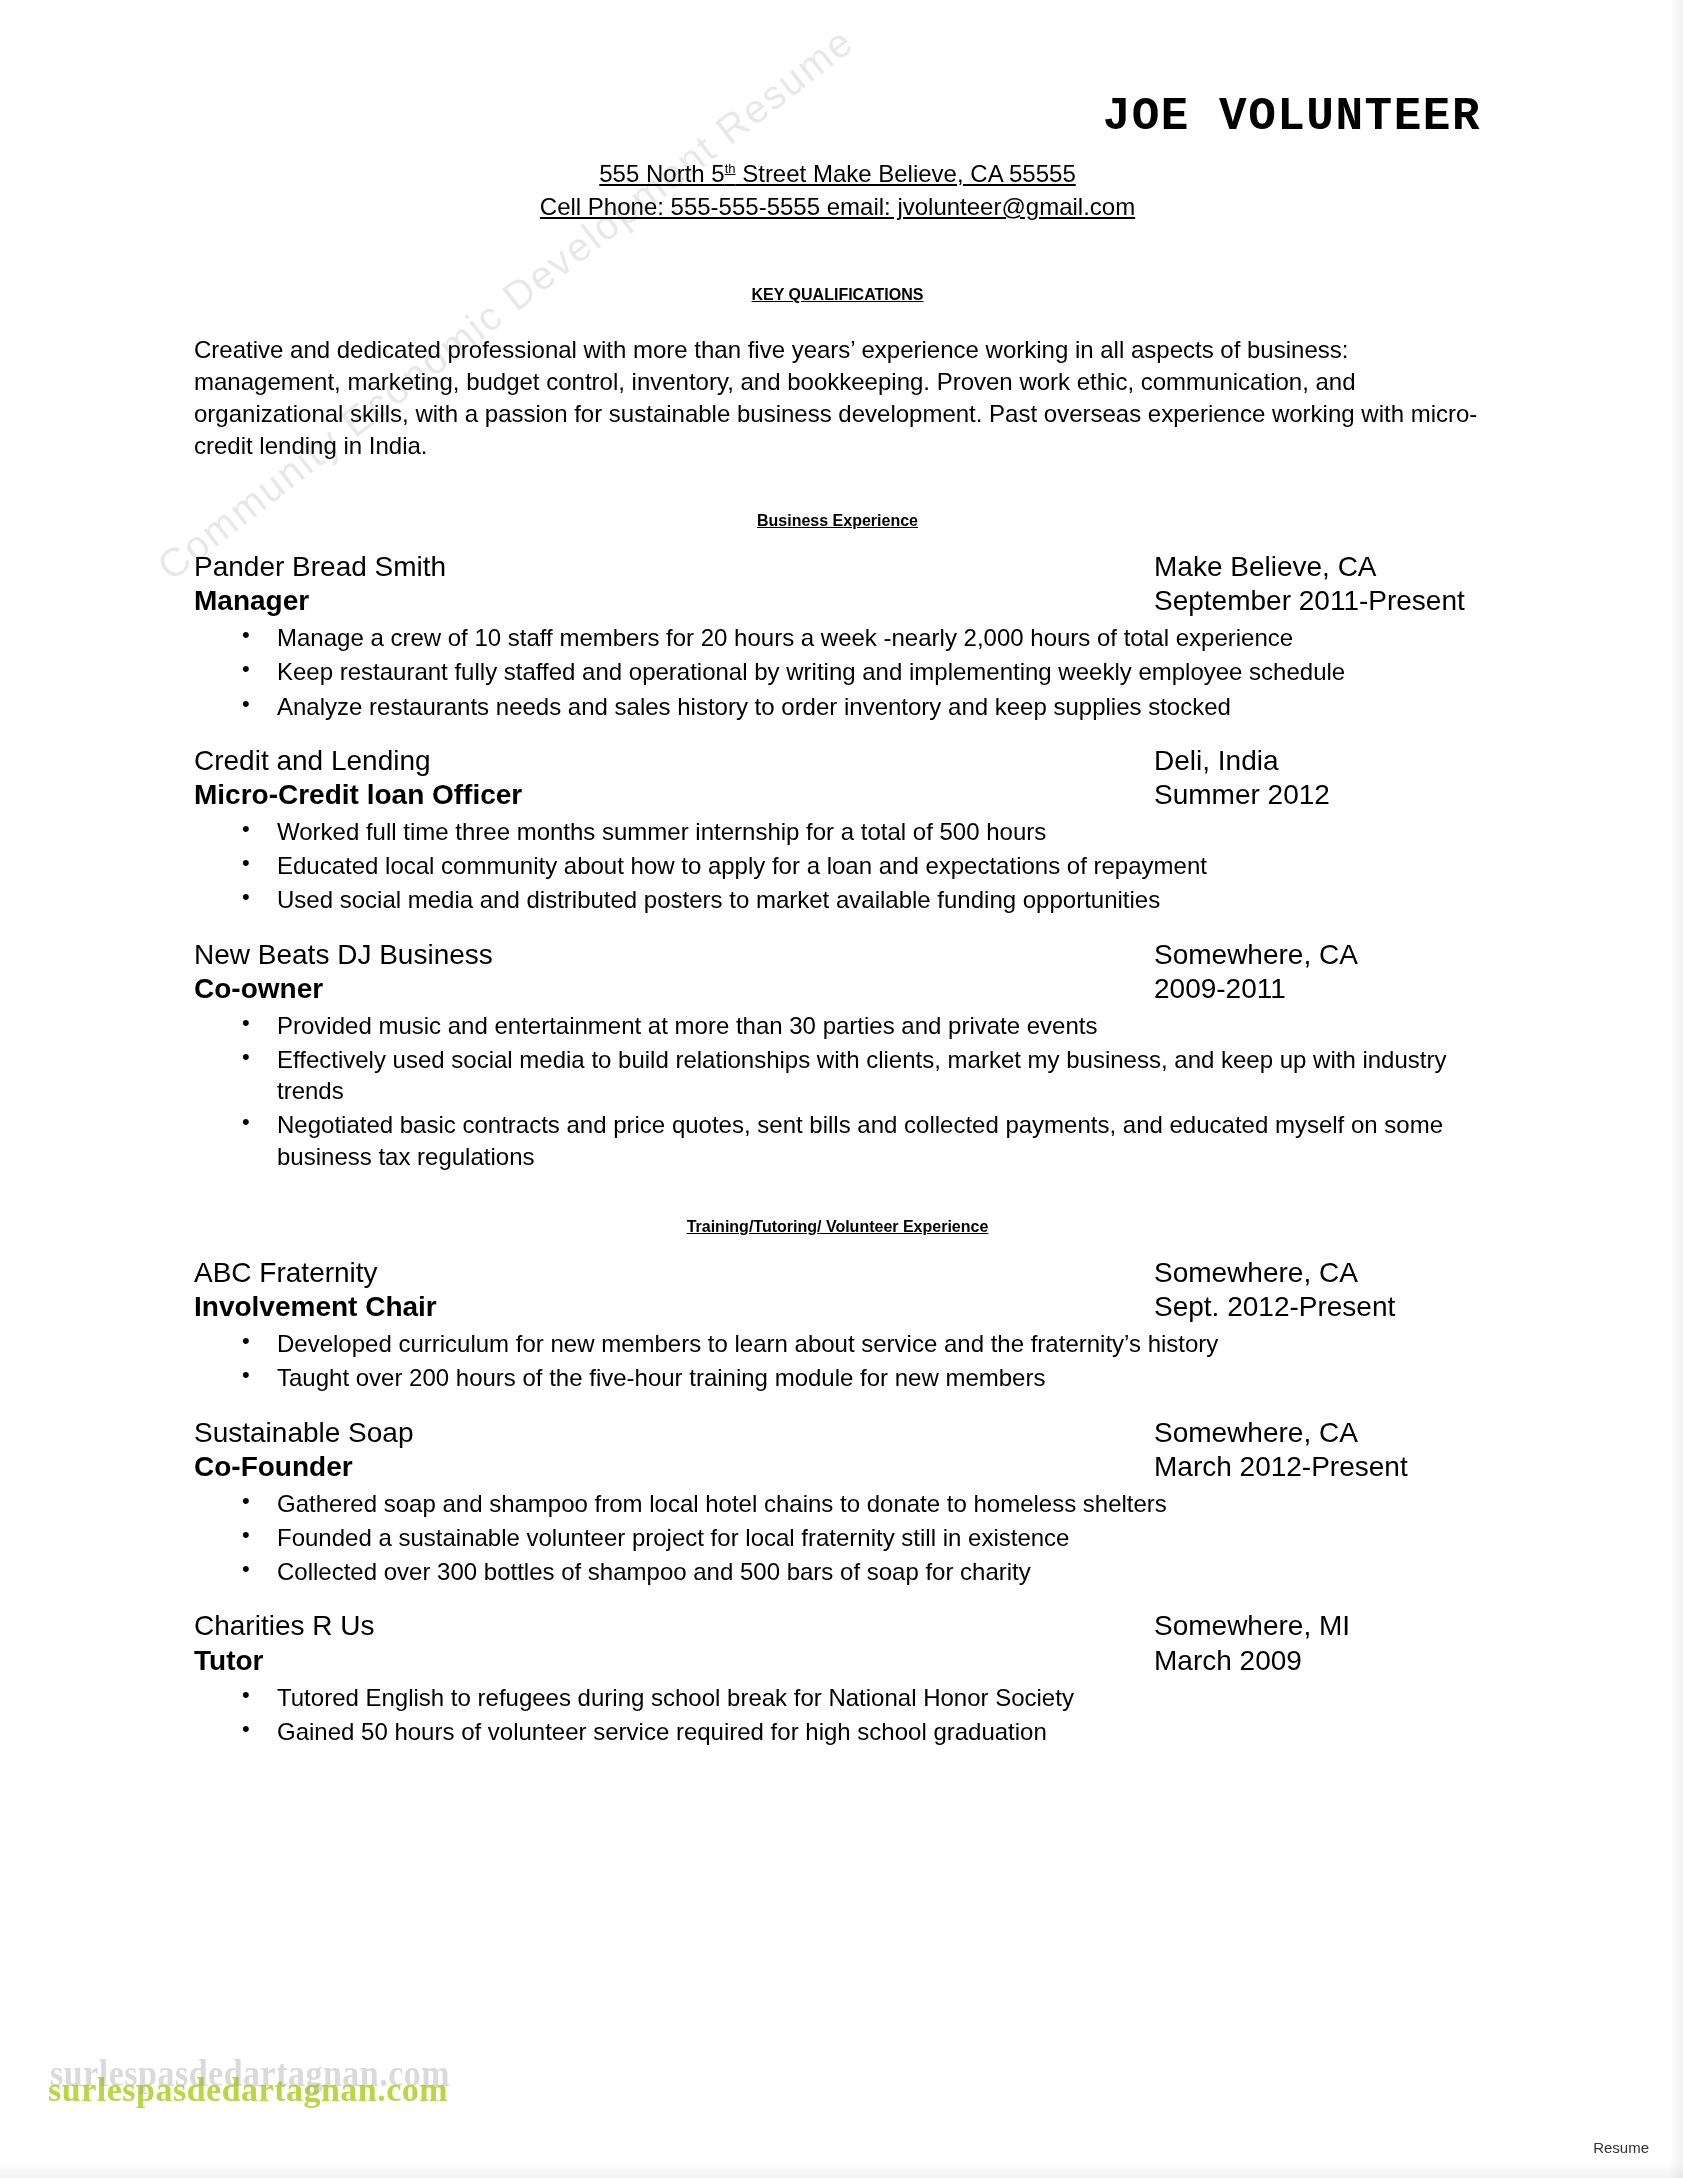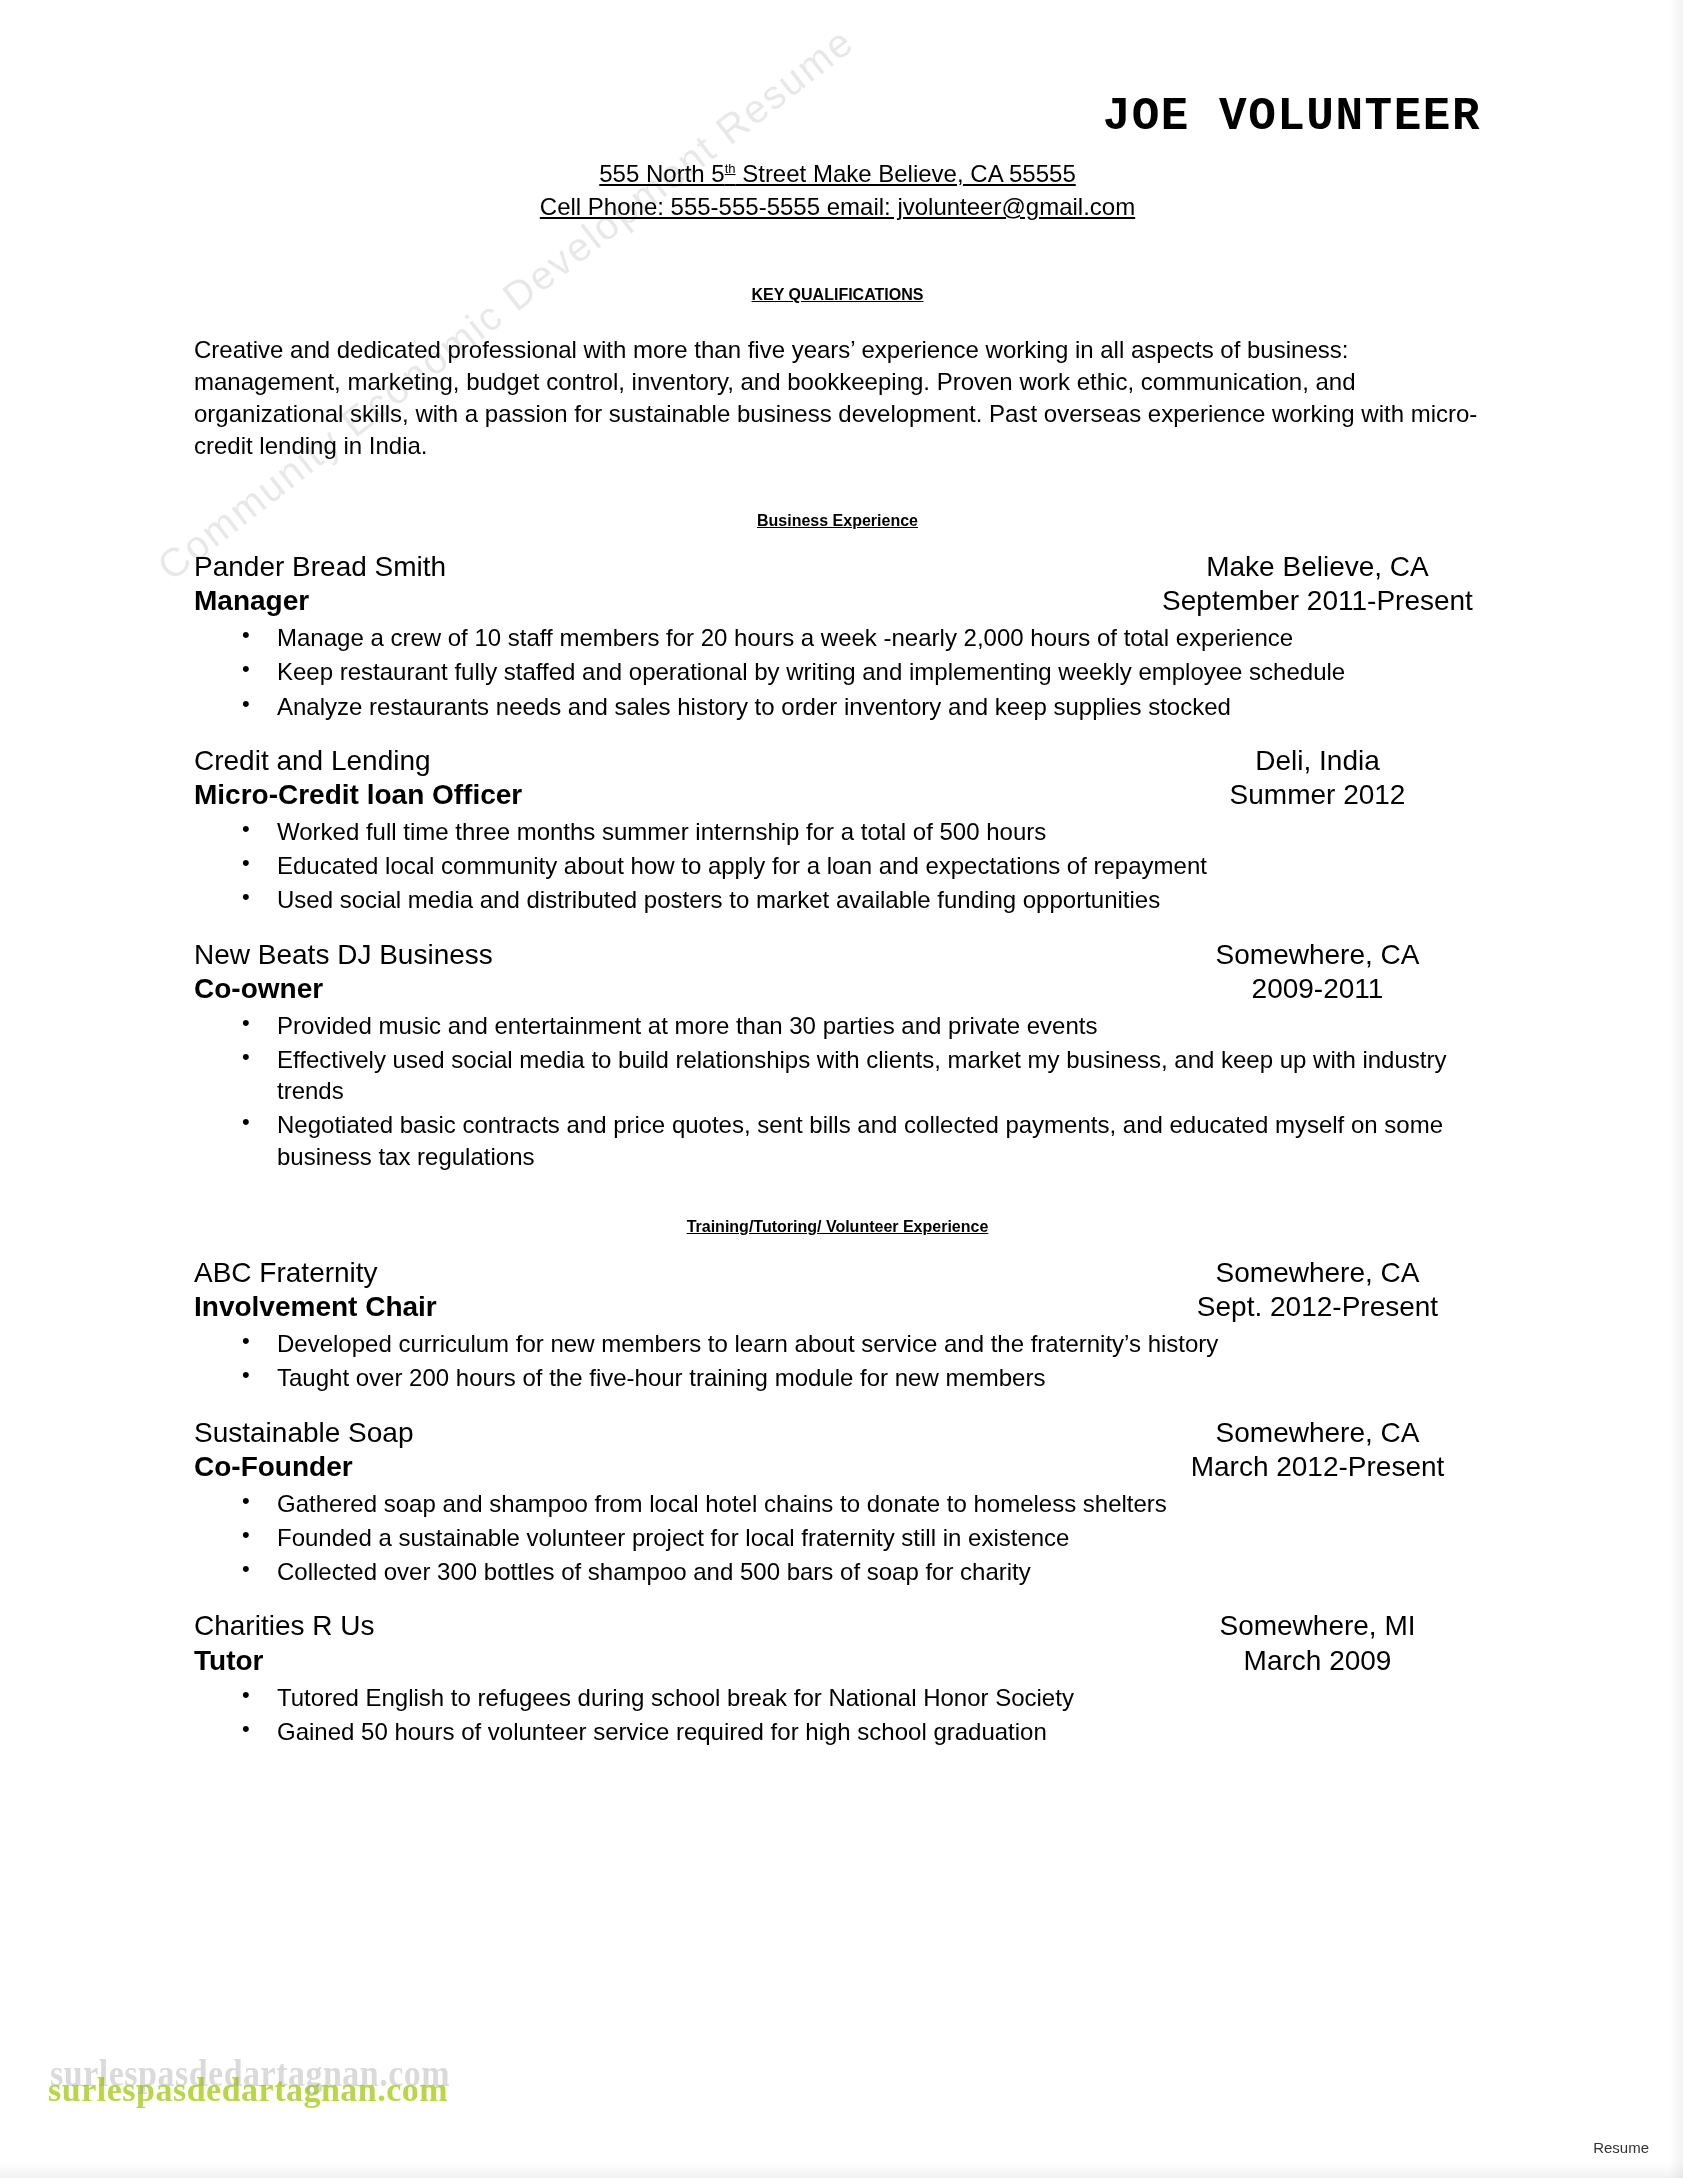--- a/index.html
+++ b/index.html
@@ -79,21 +79,21 @@
   .job { margin-top: 22px; }
   .job.first { margin-top: 20px; }
 
   .job-row {
     display: flex;
     justify-content: space-between;
     font-size: 28px;
     line-height: 1.22;
   }
   .job-row .left { flex: 0 1 auto; }
-  .job-row .right { flex: 0 0 auto; text-align: center; width: 327px; }
+  .job-row .right { flex: 0 0 auto; text-align: left; width: 327px; }
   .job-row.title-row .left { font-weight: bold; }
 
   ul.bullets {
     list-style: none;
     margin: 4px 0 0 0;
     padding: 0;
   }
   ul.bullets li {
     position: relative;
     font-size: 24px;

